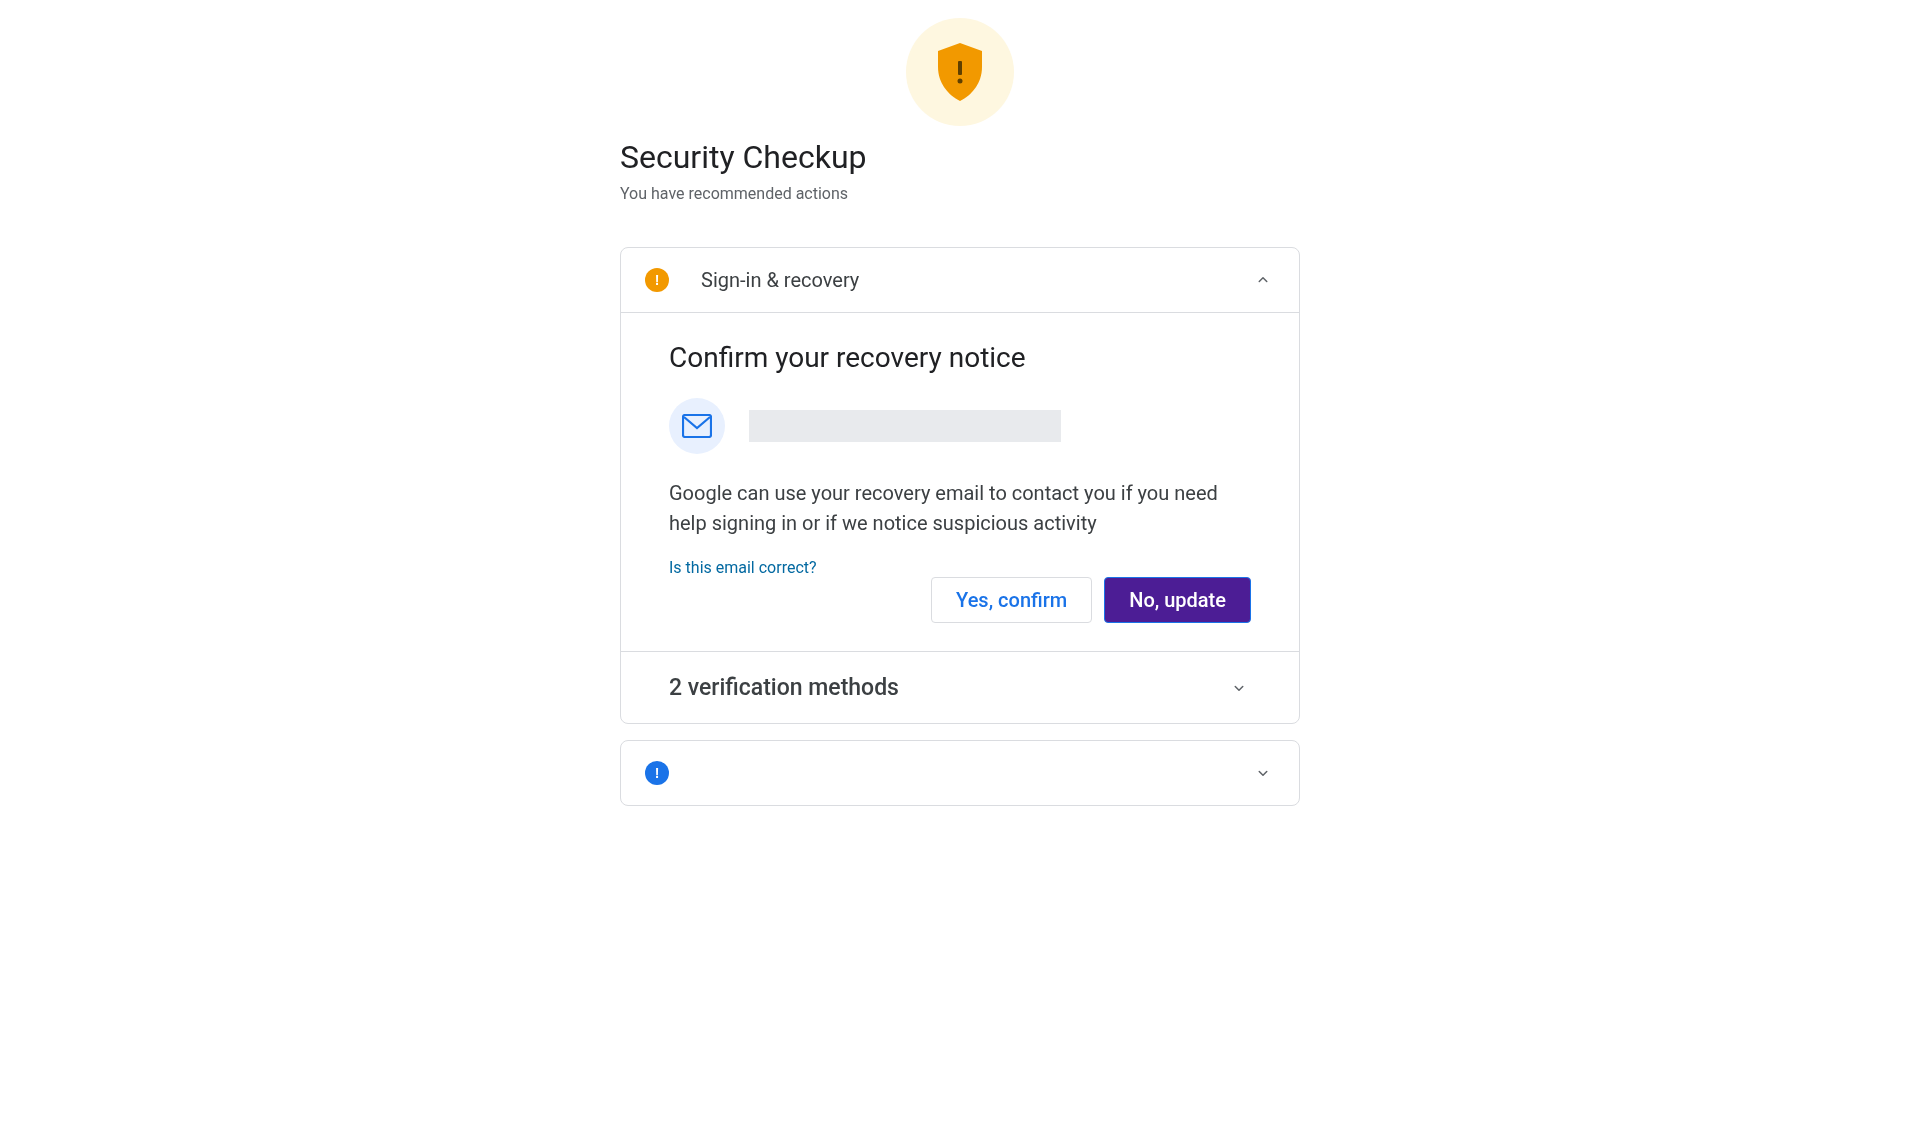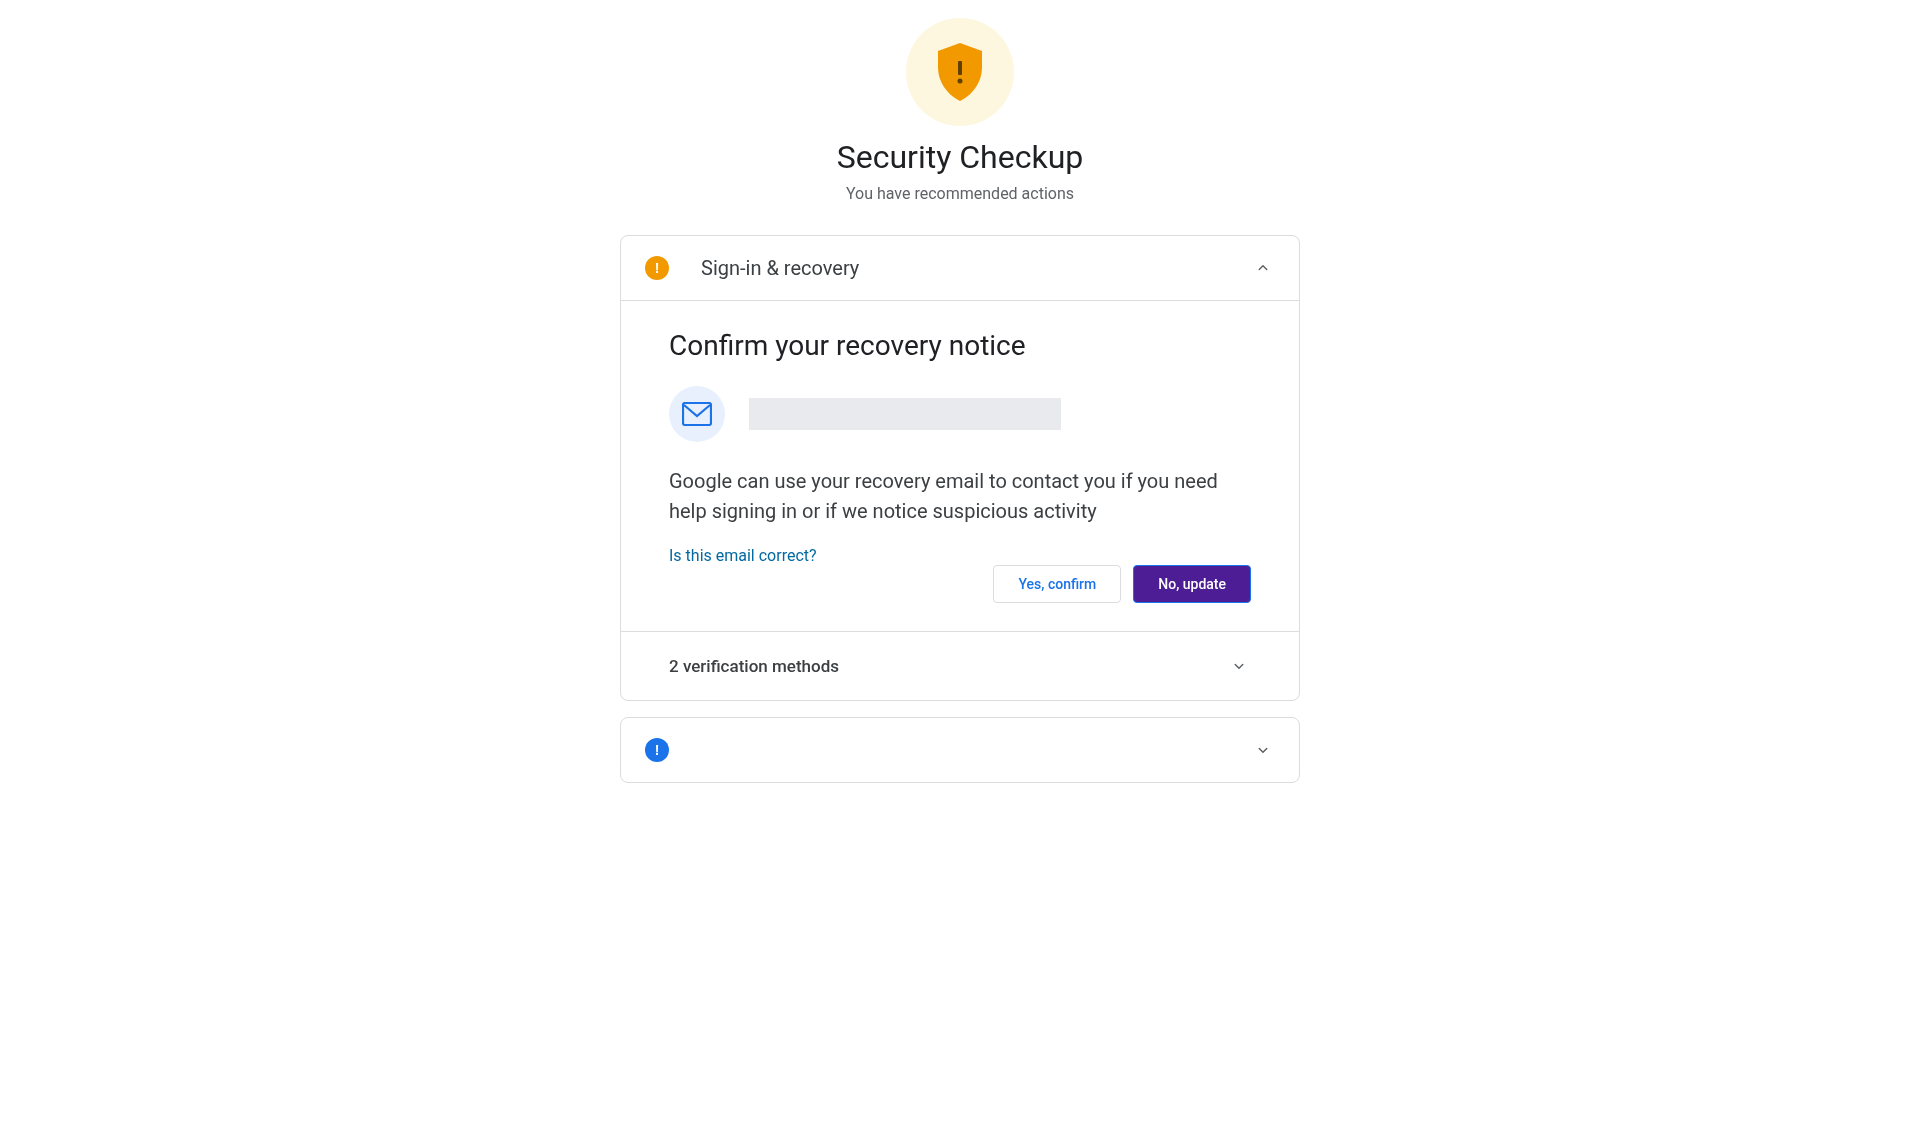--- a/index.html
+++ b/index.html
@@ -13,22 +13,22 @@
       color: #202124;
       width: 1920px;
       min-height: 1121px;
     }
     .container {
       max-width: 680px;
       margin: 0 auto;
       padding-top: 18px;
     }
     .header {
-      text-align: center;
-      margin-bottom: 32px;
+      text-align: left;
+      margin-bottom: 44px;
     }
     .shield-circle {
       width: 108px;
       height: 108px;
       border-radius: 50%;
       background: #fef7e0;
       margin: 0 auto 12px;
       display: flex;
       align-items: center;
       justify-content: center;
@@ -139,21 +139,21 @@
       font-size: 16px;
       color: #0369a1;
     }
     .button-row {
       display: flex;
       justify-content: flex-end;
       gap: 12px;
     }
     .btn {
       padding: 10px 24px;
-      font-size: 14px;
+      font-size: 20px;
       border-radius: 4px;
       cursor: pointer;
       font-family: inherit;
       font-weight: 500;
     }
     .btn-outline {
       background: #fff;
       border: 1px solid #dadce0;
       color: #1a73e8;
     }
@@ -163,21 +163,21 @@
       color: #fff;
     }
     .subsection {
       border-top: 1px solid #dadce0;
       padding: 22px 48px;
       display: flex;
       align-items: center;
       cursor: pointer;
     }
     .subsection-title {
-      font-size: 17px;
+      font-size: 23px;
       font-weight: 500;
       color: #3c4043;
       flex: 1;
     }
   </style>
 </head>
 <body>
 
 <div class="container">
 

